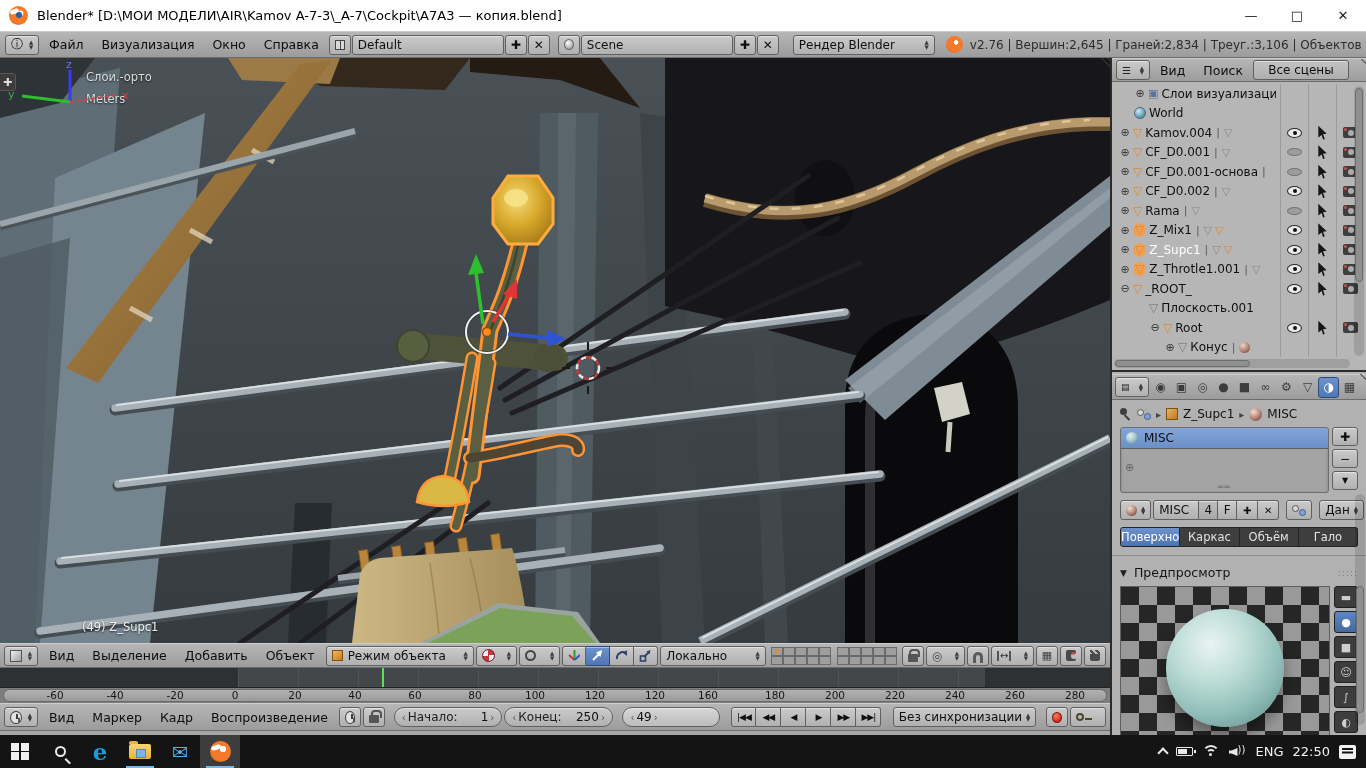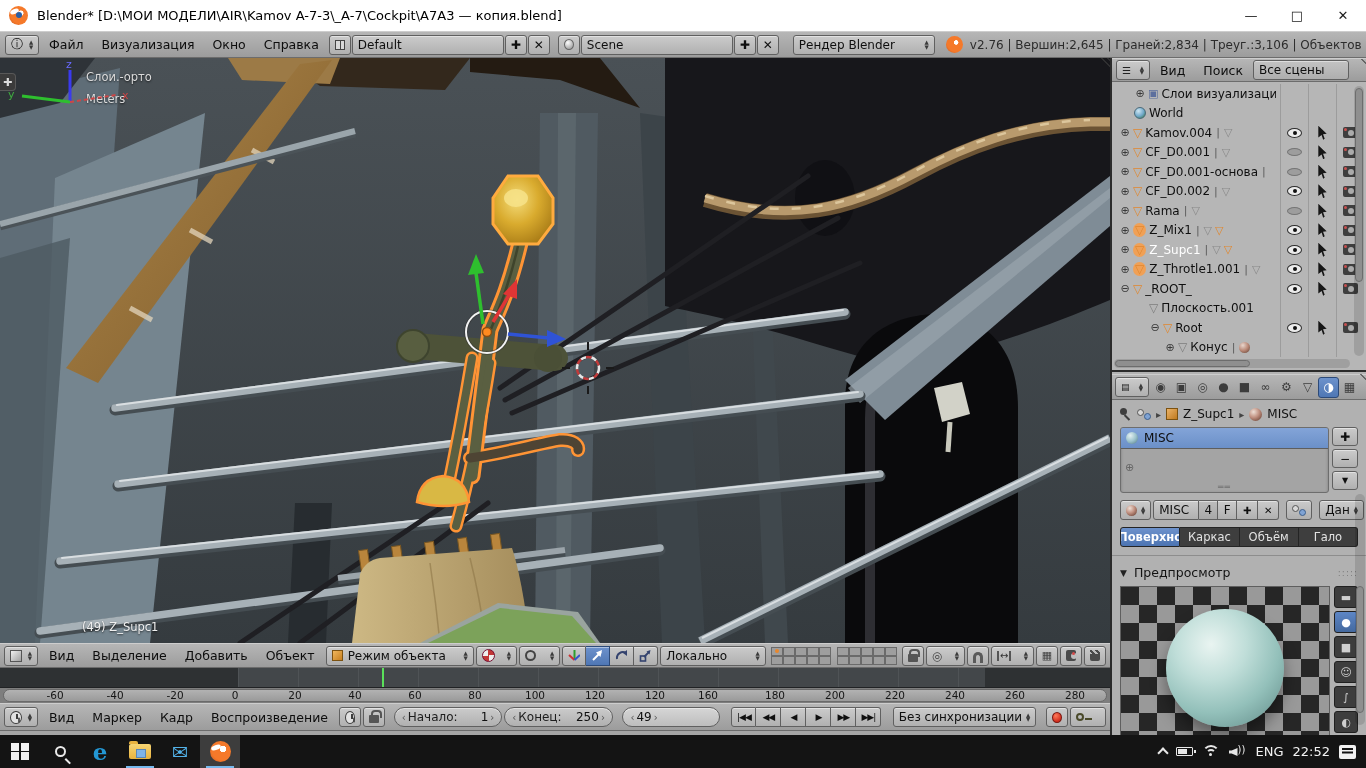--- a/index.html
+++ b/index.html
@@ -98,21 +98,21 @@
   .rec-dot { width:11px; height:11px; border-radius:50%; background:radial-gradient(circle at 35% 30%, #ff7a5a, #d22f1e 70%); border:1px solid #7c1710; }
   .key-icon { width:8px; height:8px; border-radius:50%; border:2px solid #4a4a2a; position:relative; }
   .key-icon::after { content:""; position:absolute; left:7px; top:3px; width:7px; height:2px; background:#4a4a2a; }
   #win-strip { position:absolute; left:0; top:731px; width:1366px; height:4px; background:#a6a6a6; }
 
   
   #rightpanel { position:absolute; left:1110px; top:58px; width:256px; height:677px; background:#b3b3b3; border-left:2px solid #2b2b2b; }
   #outliner { position:absolute; left:0; top:0; width:254px; height:314px; border-bottom:2px solid #2b2b2b; background:#b6b6b6; }
   #ol-header { position:absolute; left:0; top:0; right:0; height:24px; display:flex; align-items:center; padding:0 4px; gap:1px; }
   .tree-icon { font-size:10px; color:#222; }
-  .ol-filter { width:96px; background:linear-gradient(#c3c3c3,#aeaeae); }
+  .ol-filter { width:96px; background:linear-gradient(#c3c3c3,#aeaeae);justify-content:center; }
   #ol-rows { position:absolute; left:0; top:26px; right:0; bottom:12px; overflow:hidden; }
   .ol-row { position:relative; height:19.5px; display:flex; align-items:center; padding-right:90px; }
   .ol-lead { display:inline-block; flex:0 0 auto; }
   .ol-expand { font-size:11px; color:#3a3a3a; width:14px; flex:0 0 auto; text-align:center; }
   .ol-icon { flex:0 0 auto; margin:0 3px 0 1px; font-size:12px; line-height:12px; }
   .ol-icon.mesh { color:#e0872f; font-weight:bold; }
   .ol-icon.mesh.hl { background:radial-gradient(circle,#f6a softer,#f29b45 70%,transparent 72%); background:#f0a055; border-radius:50%; padding:1px 2px; }
   .ol-icon.meshdata { color:#7d7d7d; font-weight:bold; }
   .ol-icon.rlayers { color:#5c6f9e; font-size:11px; }
   .worldicon { width:12px; height:12px; border-radius:50%; background:radial-gradient(circle at 35% 30%, #cfe6f2, #6fa8c9 55%, #3f7d52 90%); border:1px solid #4a6a7a; flex:0 0 auto; margin:0 3px 0 1px; }
@@ -168,21 +168,21 @@
   .db-users { width:19px; justify-content:center; background:linear-gradient(#bdbdbd,#a8a8a8); }
   .db-fake { width:19px; justify-content:center; }
   .db-op { width:21px; justify-content:center; font-size:10px; }
   .nodes-btn { width:26px; margin-left:7px; justify-content:center; }
   .dan-field { width:55px; margin-left:7px; }
   #type-tabs { display:flex; margin:7px 8px 0 8px; }
   .ttab { flex:1; height:20px; background:#3e3e3e; border:1px solid #242424; border-left-width:0; color:#e2e2e2; font-size:11.5px;
     display:flex; align-items:center; justify-content:center; white-space:nowrap; overflow:hidden; }
   .ttab:first-child { border-left-width:1px; border-radius:3px 0 0 3px; }
   .ttab:last-child { border-radius:0 3px 3px 0; }
-  .ttab.active { background:linear-gradient(#6d92cc,#4c74b2); color:#fff;font-weight:bold; }
+  .ttab.active { background:linear-gradient(#6d92cc,#4c74b2); color:#fff; }
   #prev-head { display:flex; align-items:center; gap:7px; padding:9px 8px 4px 8px; border-top:1px solid #8d8d8d; margin-top:8px; }
   #prev-head .arrow { font-size:9px; color:#222; }
   #prev-head .title { font-size:12.5px; color:#141414; }
   #prev-head .grip { margin-left:auto; color:#7e7e7e; font-size:9px; letter-spacing:1px; }
   .preview-wrap { display:flex; gap:4px; margin:2px 8px 0 8px; }
   .preview-canvas { flex:1; height:152px; border:1px solid #5f5f5f; position:relative; overflow:hidden;
     background:repeating-conic-gradient(#999999 0 25%, #262626 0 50%); background-size:36px 36px; }
   .preview-sphere { position:absolute; left:50%; top:54%; width:118px; height:118px; border-radius:50%; transform:translate(-50%,-50%);
     background:radial-gradient(circle at 38% 30%, #e9f4f1 0%, #c0ded9 32%, #93c0ba 62%, #6d9894 88%, #5d8783 100%);
     box-shadow:0 10px 16px rgba(0,0,0,.38); }
@@ -1098,18 +1098,18 @@
     <span id="tray">
       <span class="tray-chev"></span>
       <span class="battery"></span>
       <span class="wifi">
           <i></i>
           <i></i>
           <i></i>
         </span>
       <span class="speaker"></span>
       <span class="tray-text">ENG</span>
-      <span class="tray-text">22:52</span>
+      <span class="tray-text">22:50</span>
       <span class="notif-icon"></span>
     </span>
   </div>
 
 </div>
 
 </body></html>

